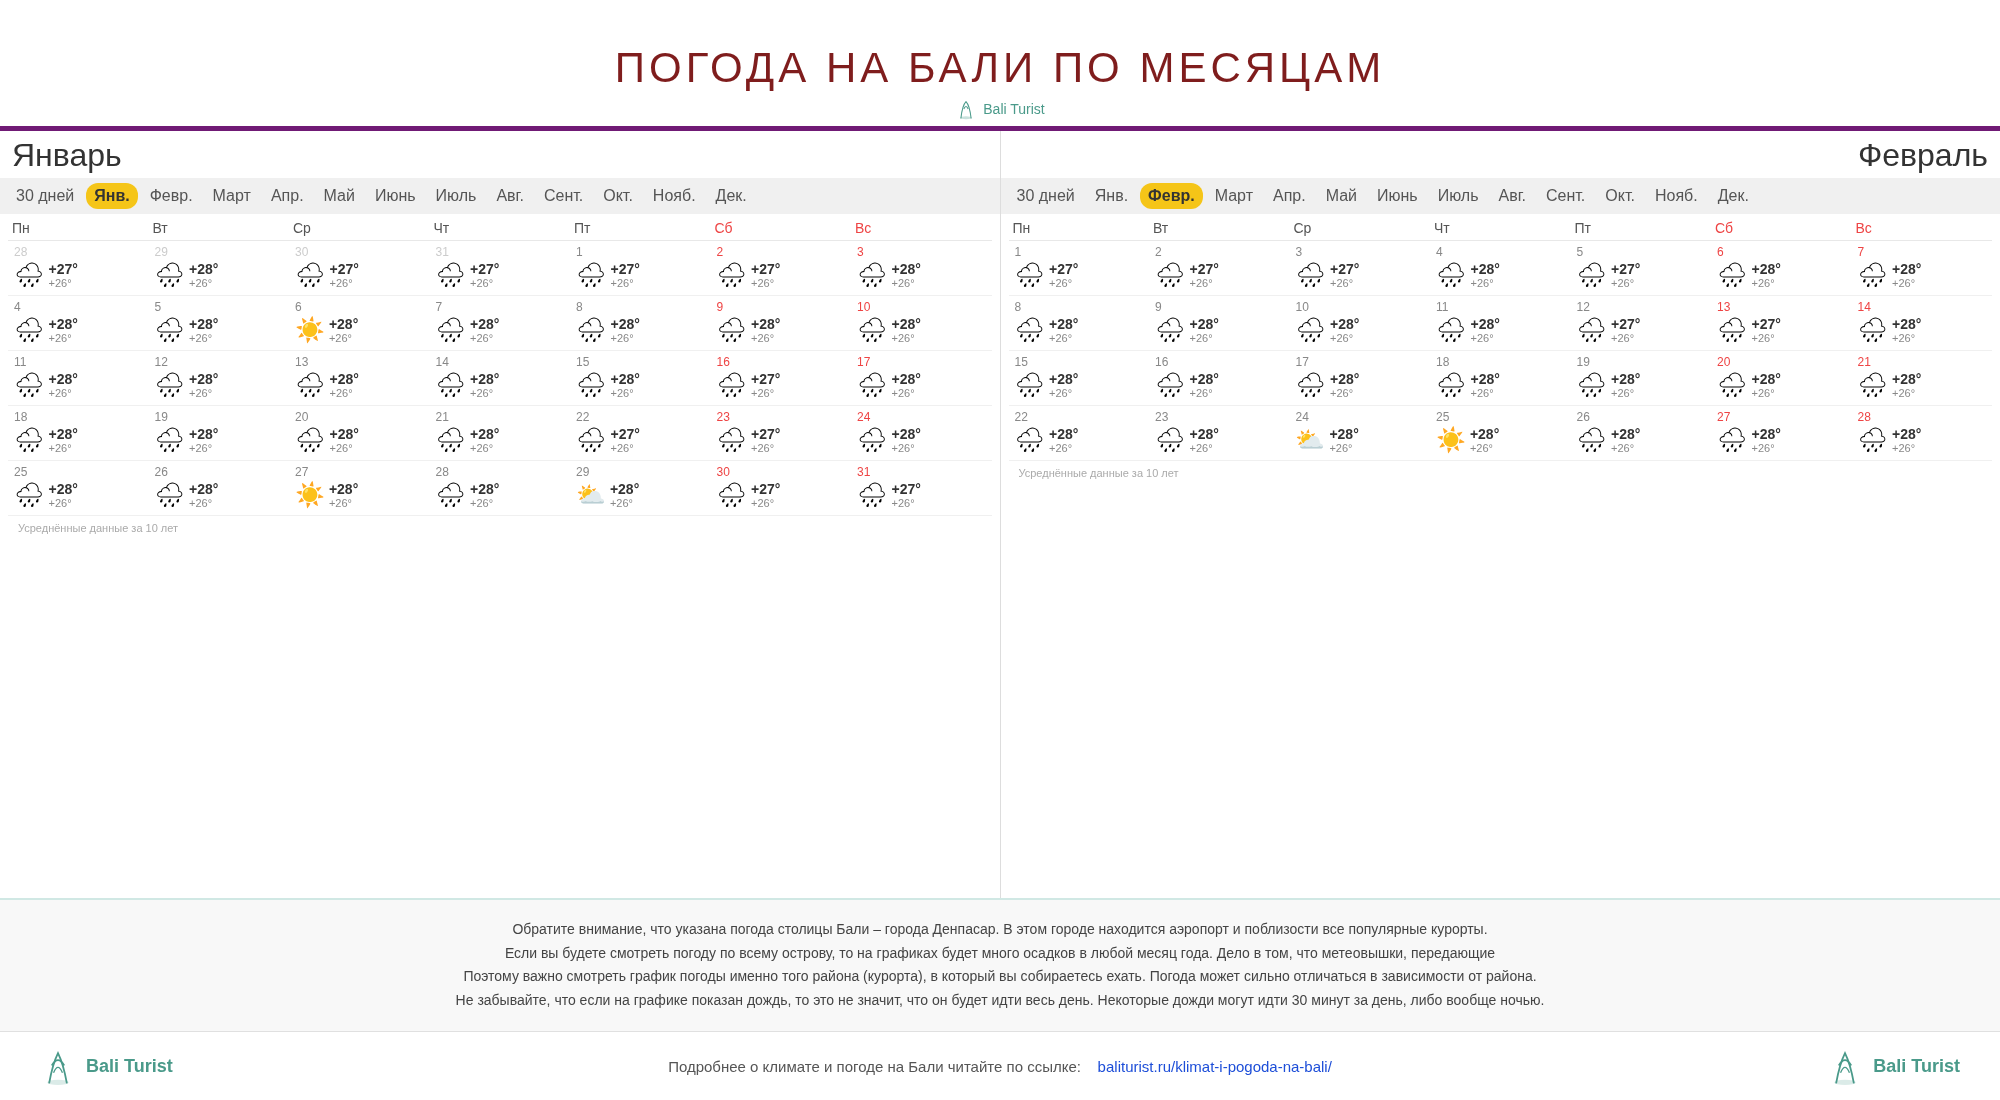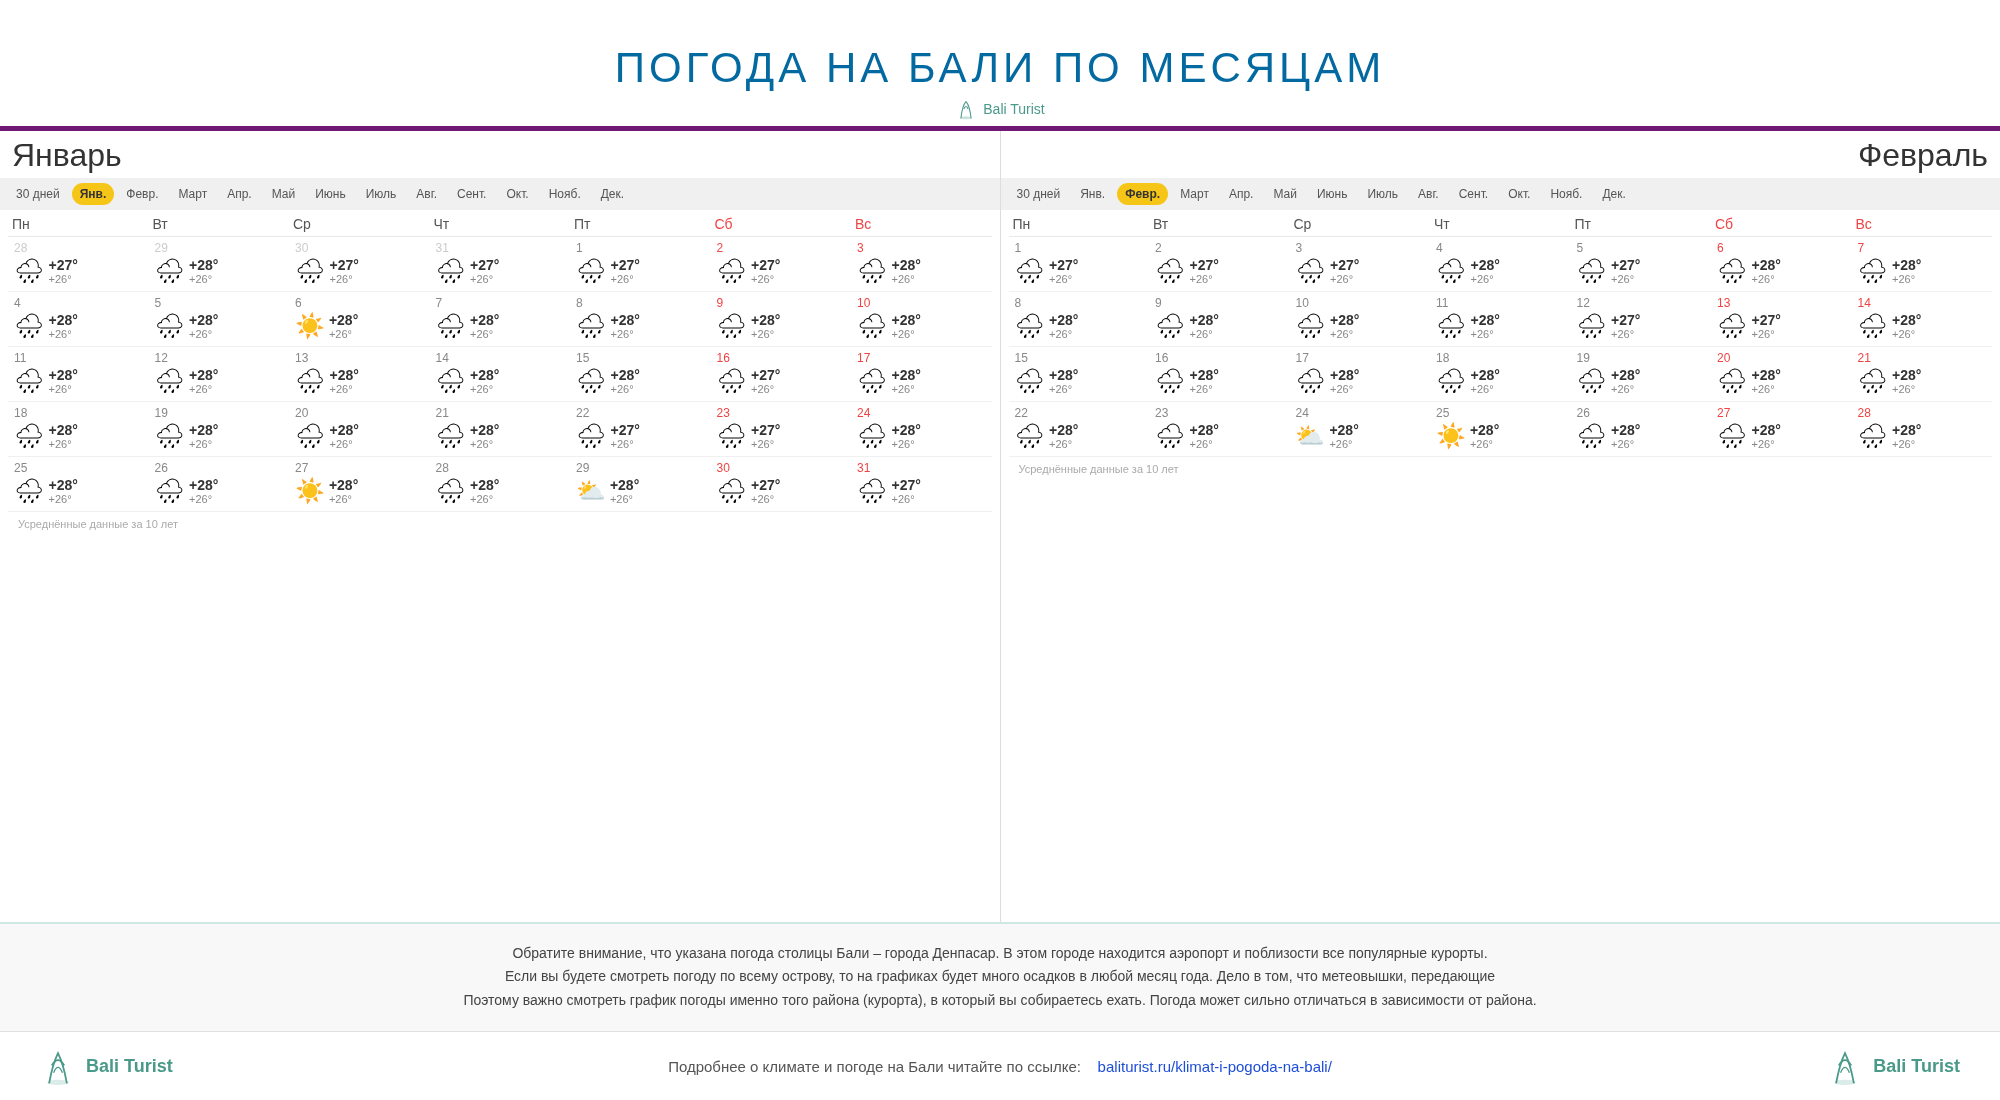--- a/index.html
+++ b/index.html
@@ -15,21 +15,21 @@
       min-height: 1100px;
       display: flex;
       flex-direction: column;
     }
     .main-title {
       text-align: center;
       font-size: 42px;
       font-weight: 300;
       letter-spacing: 4px;
       padding: 24px 0 4px;
-      color: #0369a1;
+      color: #7f1d1d;
     }
     .logo-center {
       text-align: center;
       color: #4a9a8a;
       font-size: 14px;
       display: flex;
       align-items: center;
       justify-content: center;
       gap: 6px;
       margin-bottom: 6px;
@@ -61,21 +61,21 @@
       font-weight: 300;
       color: #333;
     }
     .month-title.right { text-align: right; width: 100%; }
     .month-nav-bar {
       display: flex;
       align-items: center;
       background: #f0f0f0;
       padding: 5px 8px;
       gap: 4px;
-      font-size: 12px;
+      font-size: 16px;
     }
     .nav-item {
       padding: 4px 8px;
       border-radius: 12px;
       cursor: pointer;
       color: #555;
       white-space: nowrap;
     }
     .nav-item.active {
       background: #f5c518;
@@ -925,20 +925,21 @@
         </table>
         <div class="avg-note">Усреднённые данные за 10 лет</div>
       </div>
     </div>
   </div>
 
   <div class="info-section">
     <p>Обратите внимание, что указана погода столицы Бали – города Денпасар. В этом городе находится аэропорт и поблизости все популярные курорты.</p>
     <p>Если вы будете смотреть погоду по всему острову, то на графиках будет много осадков в любой месяц года. Дело в том, что метеовышки, передающие</p>
     <p>Поэтому важно смотреть график погоды именно того района (курорта), в который вы собираетесь ехать. Погода может сильно отличаться в зависимости от района.</p>
+    <p>Не забывайте, что если на графике показан дождь, то это не значит, что он будет идти весь день. Некоторые дожди могут идти 30 минут за день, либо вообще ночью.</p>
   </div>
 
   <div class="footer">
     <div class="footer-logo">
       <svg class="tree-icon" viewBox="0 0 40 45" fill="none">
         <path d="M10 42 Q14 20 20 8 Q26 20 30 42" stroke="#4a9a8a" stroke-width="2" fill="none"></path>
         <path d="M13 22 Q20 10 27 22" stroke="#4a9a8a" stroke-width="2" fill="none"></path>
         <path d="M15 30 Q20 18 25 30" stroke="#4a9a8a" stroke-width="1.5" fill="none"></path>
         <ellipse cx="20" cy="41" rx="12" ry="3" fill="#4a9a8a" opacity="0.2"></ellipse>
       </svg>

